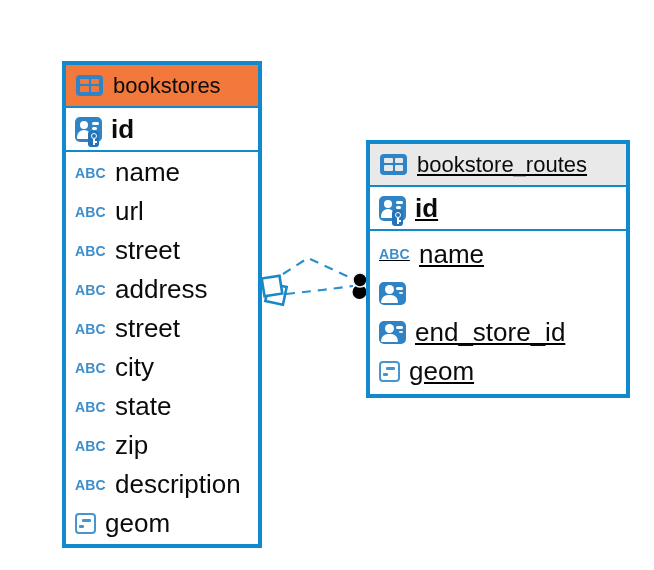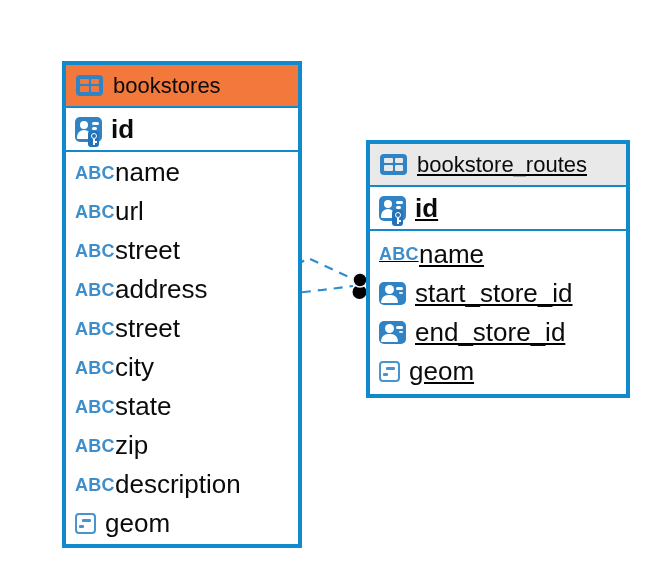--- a/index.html
+++ b/index.html
@@ -56,21 +56,21 @@
 
   
   .icon-fk { width:27px; height:23px; background:#3084c6; border-radius:5px; }
   .icon-fk .head { left:6px; top:3px; width:9px; height:9px; background:#fff; border-radius:50%; }
   .icon-fk .bod { left:2px; top:13px; width:17px; height:8px; background:#fff; border-radius:8px 8px 1px 1px; }
   .icon-fk .l1 { right:3px; top:5px; width:7px; height:3px; background:#fff; border-radius:1.5px; }
   .icon-fk .l2 { right:3px; top:10px; width:4px; height:2.5px; background:#fff; opacity:.85; border-radius:1.5px; }
 
   
   .icon-abc {
-    width:31px; height:14px; color:#3e8ecb; font-weight:800; font-size:18px;
+    width:31px; height:14px; color:#3e8ecb; font-weight:800; font-size:14px;
     line-height:14px; letter-spacing:0.2px; text-align:left;
   }
 
   
   .icon-geom {
     width:21px; height:21px; box-sizing:border-box; background:#fff;
     border:2.5px solid #4795ce; border-radius:4px;
   }
   .icon-geom .d1 { left:5px; top:4px; width:9px; height:3px; background:#4795ce; border-radius:1px; }
   .icon-geom .d2 { left:1.5px; top:10px; width:5px; height:3px; background:#4795ce; border-radius:1px; }
@@ -82,21 +82,21 @@
 
   <svg class="conn-layer" width="654" height="570" viewBox="0 0 654 570">
     <polyline points="283,274 308,258 353,279" fill="none" stroke="#2d8ecd" stroke-width="2.2" stroke-dasharray="9 7"></polyline>
     <polyline points="286,294 322,290 353,286" fill="none" stroke="#2d8ecd" stroke-width="2.2" stroke-dasharray="9 7"></polyline>
     <rect x="-9" y="-9" width="18" height="18" fill="#ffffff" stroke="#1a87c6" stroke-width="2.6" transform="translate(276,294) rotate(12)"></rect>
     <rect x="-9" y="-9" width="18" height="18" fill="#ffffff" stroke="#1a87c6" stroke-width="2.6" transform="translate(272,286) rotate(-9)"></rect>
     <circle cx="359.5" cy="292" r="7" fill="#000000"></circle>
     <circle cx="360" cy="280" r="7" fill="#000000" stroke="#f4f4f4" stroke-width="1.6"></circle>
   </svg>
 
-  <div class="etable" style="left: 62px; top: 61px; width: 240px; height: 487px; --hbg: #f2793b;">
+  <div class="etable" style="left: 62px; top: 61px; width: 200px; height: 487px; --hbg: #f2793b;">
       <div class="thead">
         <span class="icon icon-table">
           <i></i>
           <i></i>
           <i></i>
           <i></i>
         </span>
         <span class="tname">bookstores</span>
       </div>
       <div class="pkrow">
@@ -187,21 +187,20 @@
           <span class="icon icon-abc">ABC</span>
           <span class="clabel">name</span>
         </div>
         <div class="crow">
           <span class="icon icon-fk">
             <i class="head"></i>
             <i class="bod"></i>
             <i class="l1"></i>
             <i class="l2"></i>
           </span>
-          <span class="clabel">start_store_id</span>
         </div>
         <div class="crow">
           <span class="icon icon-fk">
             <i class="head"></i>
             <i class="bod"></i>
             <i class="l1"></i>
             <i class="l2"></i>
           </span>
           <span class="clabel">end_store_id</span>
         </div>

